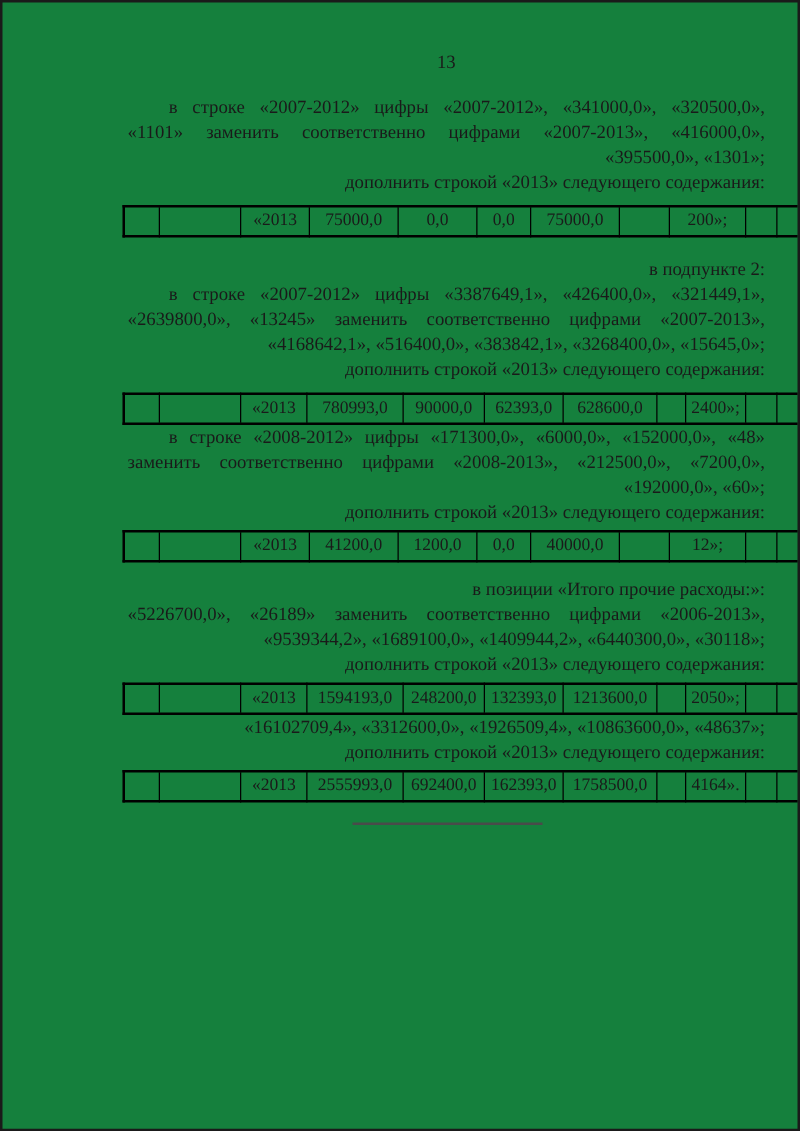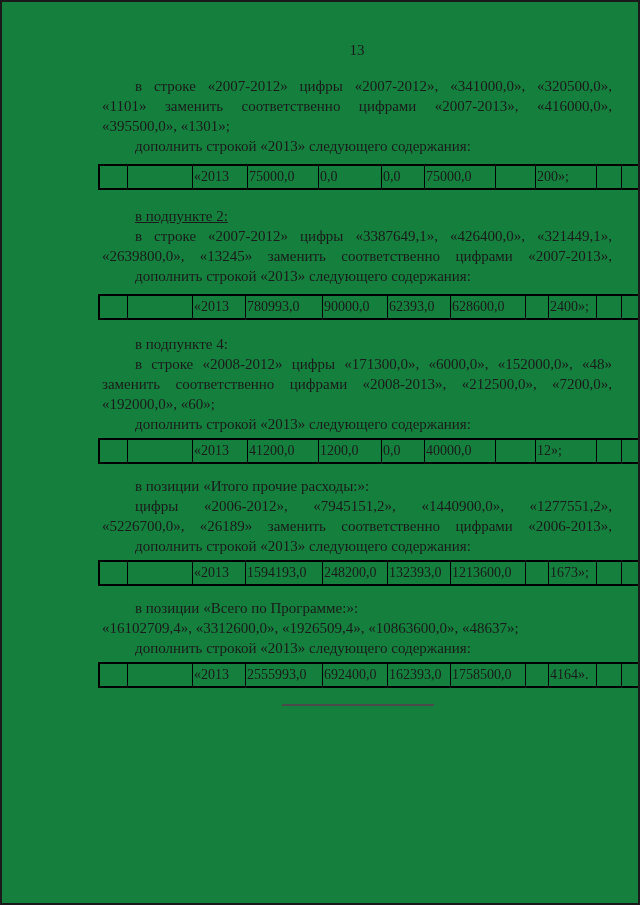--- a/index.html
+++ b/index.html
@@ -24,44 +24,45 @@
     text-align: center;
     font-size: 15px;
     line-height: 20px;
     margin-bottom: 16px;
   }
   .para { margin: 0; }
   .line {
     font-size: 15px;
     line-height: 20px;
     white-space: normal;
-    text-align: left;
+    text-align: right;
   }
   .jline {
     text-align: justify;
     text-align-last: justify;
   }
   .indent { text-indent: 33px; }
-  .m16 { margin-top: 16px; text-decoration: underline; }
+  .m16 { margin-top: 16px; }
   .m14 { margin-top: 14px; }
   .m12 { margin-top: 12px; }
   table.btab {
     border-collapse: collapse;
     table-layout: fixed;
     margin-left: -4px;
     margin-top: 8px;
     width: 516px;
     border: 2px solid #000;
   }
   table.btab.tight { margin-top: 4px; }
   table.btab td {
     border: 1px solid #000;
     height: 22px;
     padding: 0 1px;
     font-size: 14px;
+    text-align: center;
     vertical-align: middle;
     overflow: hidden;
     white-space: nowrap;
   }
   
   .twA .c0{width:25px}.twA .c1{width:62px}.twA .c2{width:52px}.twA .c3{width:68px}
   .twA .c4{width:60px}.twA .c5{width:40px}.twA .c6{width:68px}.twA .c7{width:37px}
   .twA .c8{width:58px}.twA .c9{width:22px}.twA .c10{width:24px}
   
   .twB .c0{width:25px}.twB .c1{width:62px}.twB .c2{width:50px}.twB .c3{width:74px}
@@ -108,20 +109,21 @@
       </tr>
     </tbody>
       </table>
 
     <div class="para m16">
       <div class="line indent">в подпункте 2:</div>
     </div>
     <div class="para">
       <div class="line jline indent">в строке «2007-2012» цифры «3387649,1», «426400,0», «321449,1»,</div>
       <div class="line jline">«2639800,0», «13245» заменить соответственно цифрами «2007-2013»,</div>
+      <div class="line">«4168642,1», «516400,0», «383842,1», «3268400,0», «15645,0»;</div>
     </div>
     <div class="para">
       <div class="line indent">дополнить строкой «2013» следующего содержания:</div>
     </div>
     <table class="btab twB">
       <tbody>
           <tr>
         <td class="c0"></td>
         <td class="c1"></td>
         <td class="c2">«2013</td>
@@ -130,23 +132,20 @@
         <td class="c5">62393,0</td>
         <td class="c6">628600,0</td>
         <td class="c7"></td>
         <td class="c8">2400»;</td>
         <td class="c9"></td>
         <td class="c10"></td>
       </tr>
     </tbody>
       </table>
 
-    <div class="para m14">
-      <div class="line indent">в подпункте 4:</div>
-    </div>
     <div class="para">
       <div class="line jline indent">в строке «2008-2012» цифры «171300,0», «6000,0», «152000,0», «48»</div>
       <div class="line jline">заменить соответственно цифрами «2008-2013», «212500,0», «7200,0»,</div>
       <div class="line">«192000,0», «60»;</div>
     </div>
     <div class="para">
       <div class="line indent">дополнить строкой «2013» следующего содержания:</div>
     </div>
     <table class="btab twA tight">
       <tbody>
@@ -163,47 +162,44 @@
         <td class="c9"></td>
         <td class="c10"></td>
       </tr>
     </tbody>
       </table>
 
     <div class="para m12">
       <div class="line indent">в позиции «Итого прочие расходы:»:</div>
     </div>
     <div class="para">
-      <div class="line jline indent">цифры «2006-2012», «7945151,2», «1440900,0», «1277551,2»,</div>
       <div class="line jline">«5226700,0», «26189» заменить соответственно цифрами «2006-2013»,</div>
+      <div class="line">«9539344,2», «1689100,0», «1409944,2», «6440300,0», «30118»;</div>
     </div>
     <div class="para">
       <div class="line indent">дополнить строкой «2013» следующего содержания:</div>
     </div>
     <table class="btab twB tight">
       <tbody>
           <tr>
         <td class="c0"></td>
         <td class="c1"></td>
         <td class="c2">«2013</td>
         <td class="c3">1594193,0</td>
         <td class="c4">248200,0</td>
         <td class="c5">132393,0</td>
         <td class="c6">1213600,0</td>
         <td class="c7"></td>
-        <td class="c8">1673»;</td>
-        <td class="c9"></td>
-        <td class="c10"></td>
-      </tr>
-    </tbody>
-      </table>
-
-    <div class="para m12">
-      <div class="line indent">в позиции «Всего по Программе:»:</div>
-    </div>
+        <td class="c8">2050»;</td>
+        <td class="c9"></td>
+        <td class="c10"></td>
+      </tr>
+    </tbody>
+      </table>
+
     <div class="para">
       <div class="line">«16102709,4», «3312600,0», «1926509,4», «10863600,0», «48637»;</div>
     </div>
     <div class="para">
       <div class="line indent">дополнить строкой «2013» следующего содержания:</div>
     </div>
     <table class="btab twB tight">
       <tbody>
           <tr>
         <td class="c0"></td>

